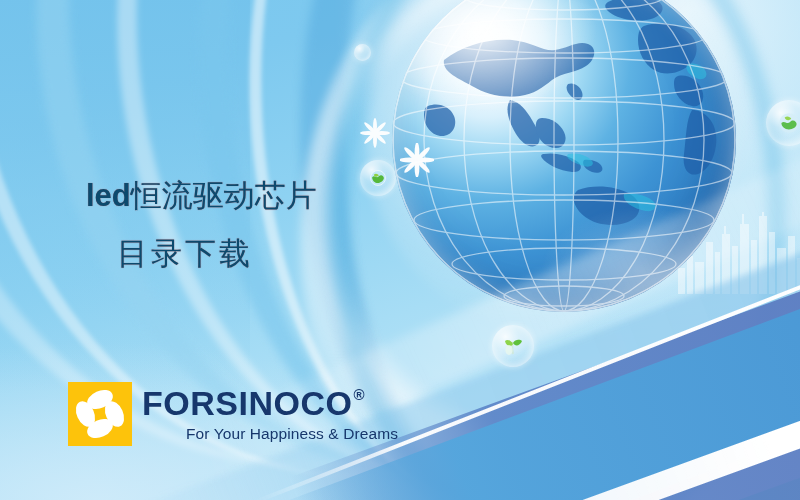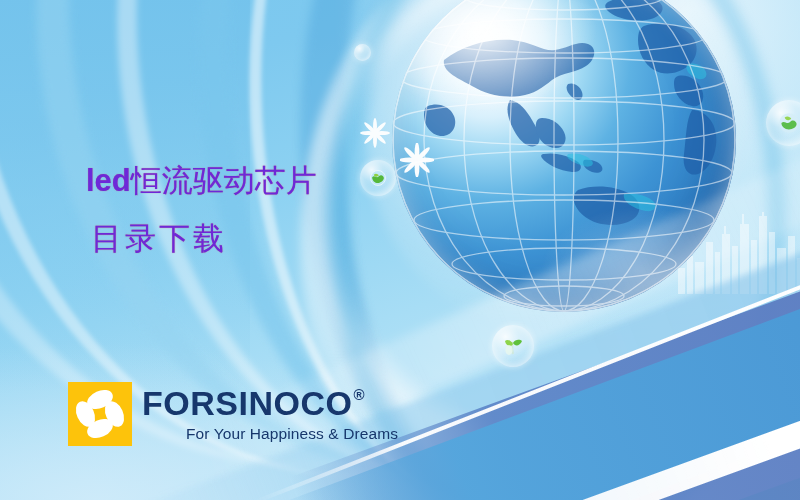--- a/index.html
+++ b/index.html
@@ -241,41 +241,41 @@
     display: flex; align-items: center; justify-content: center;
   }
   #bubble-globe { left: 360px; top: 160px; width: 36px; height: 36px; }
   #bubble-leaf  { left: 492px; top: 325px; width: 42px; height: 42px; }
   #bubble-right { left: 766px; top: 100px; width: 46px; height: 46px; }
   #bubble-small { left: 354px; top: 44px;  width: 17px; height: 17px; }
 
   
   #headline {
     position: absolute;
-    left: 86px; top: 161px;
+    left: 86px; top: 176px;
     width: 420px;
-    color: #6d28d9;
+    color: #0c4a6e;
     line-height: 1.28;
     text-shadow: 0 0 1px rgba(244,21,0,.5);
   }
   #headline .line1 {
     font-size: 31px;
     font-weight: bold;
     letter-spacing: 0px;
     white-space: nowrap;
   }
   #headline .line1 .cn,
   #headline .line2 {
     font-family: "DejaVu Serif", "Liberation Serif", serif;
     font-weight: normal;
   }
   #headline .line2 {
     font-size: 31px;
     margin-top: 18px;
-    margin-left: 5px;
+    margin-left: 31px;
     letter-spacing: 3px;
     white-space: nowrap;
   }
 
   
   #logo {
     position: absolute;
     left: 68px; top: 382px;
     display: flex;
     align-items: center;

